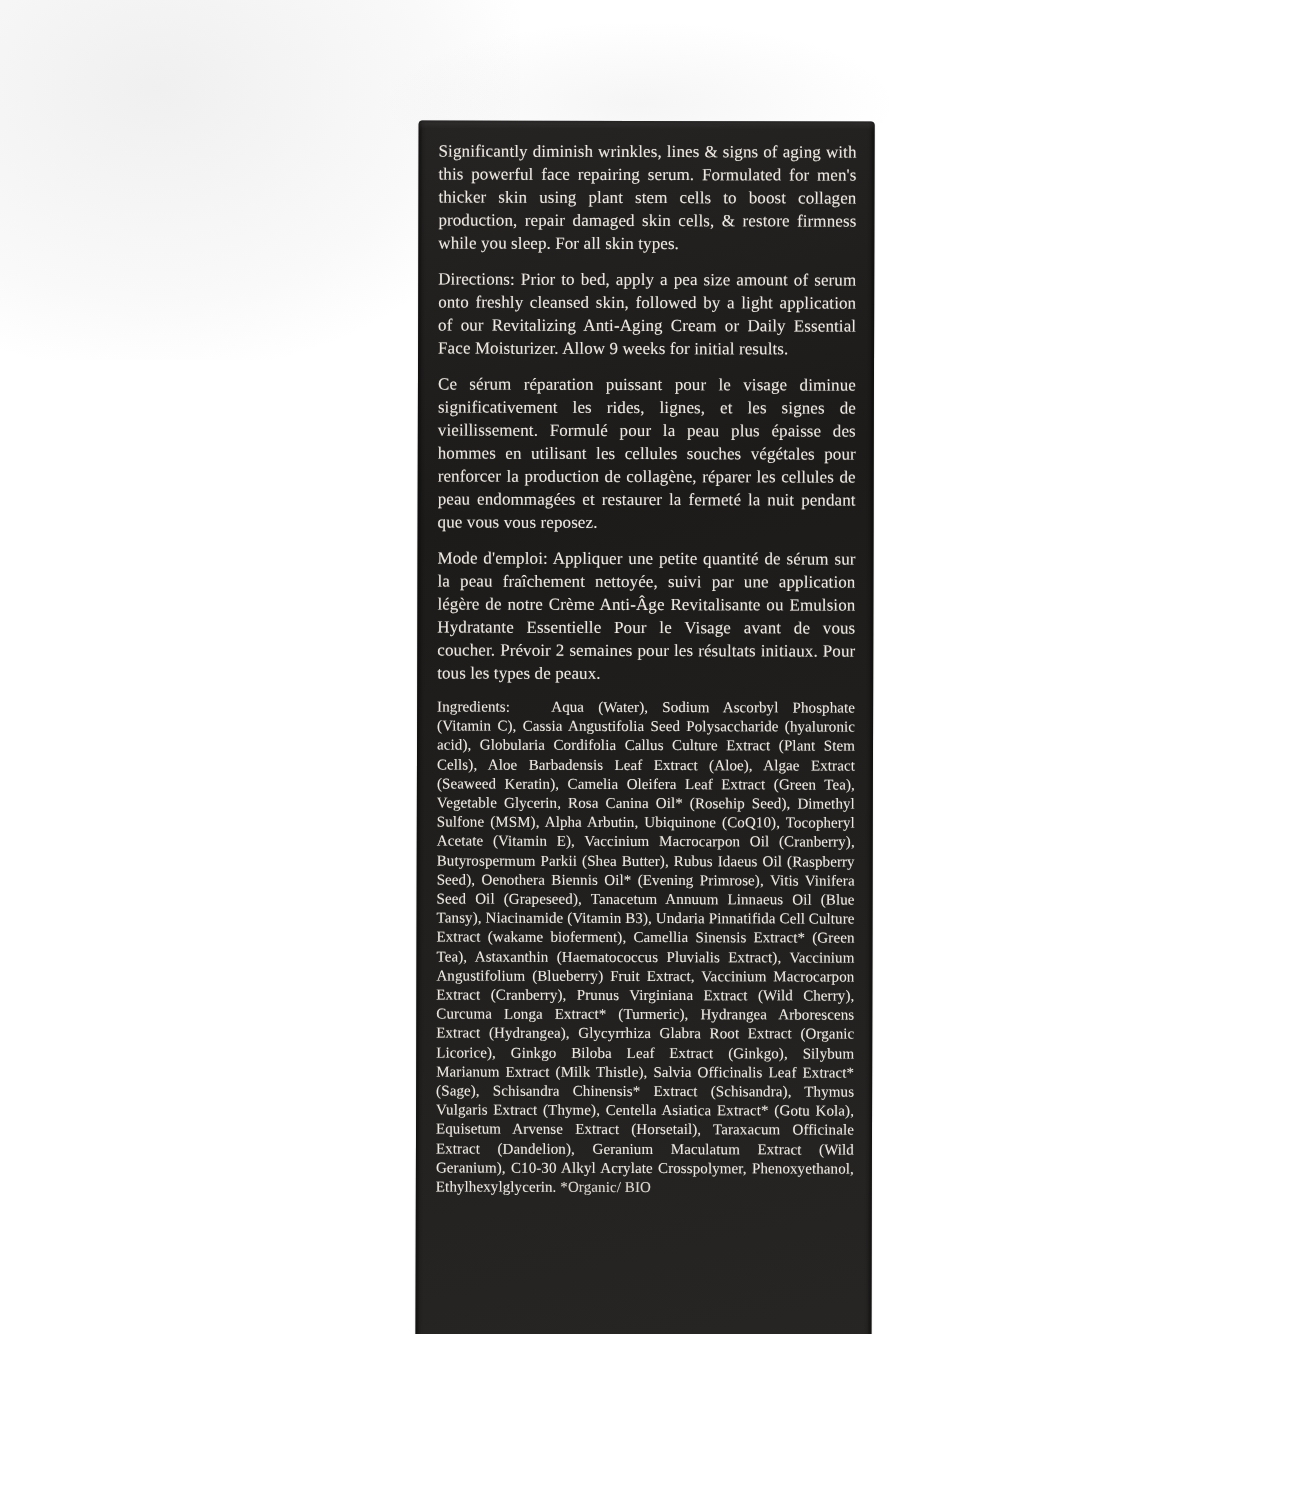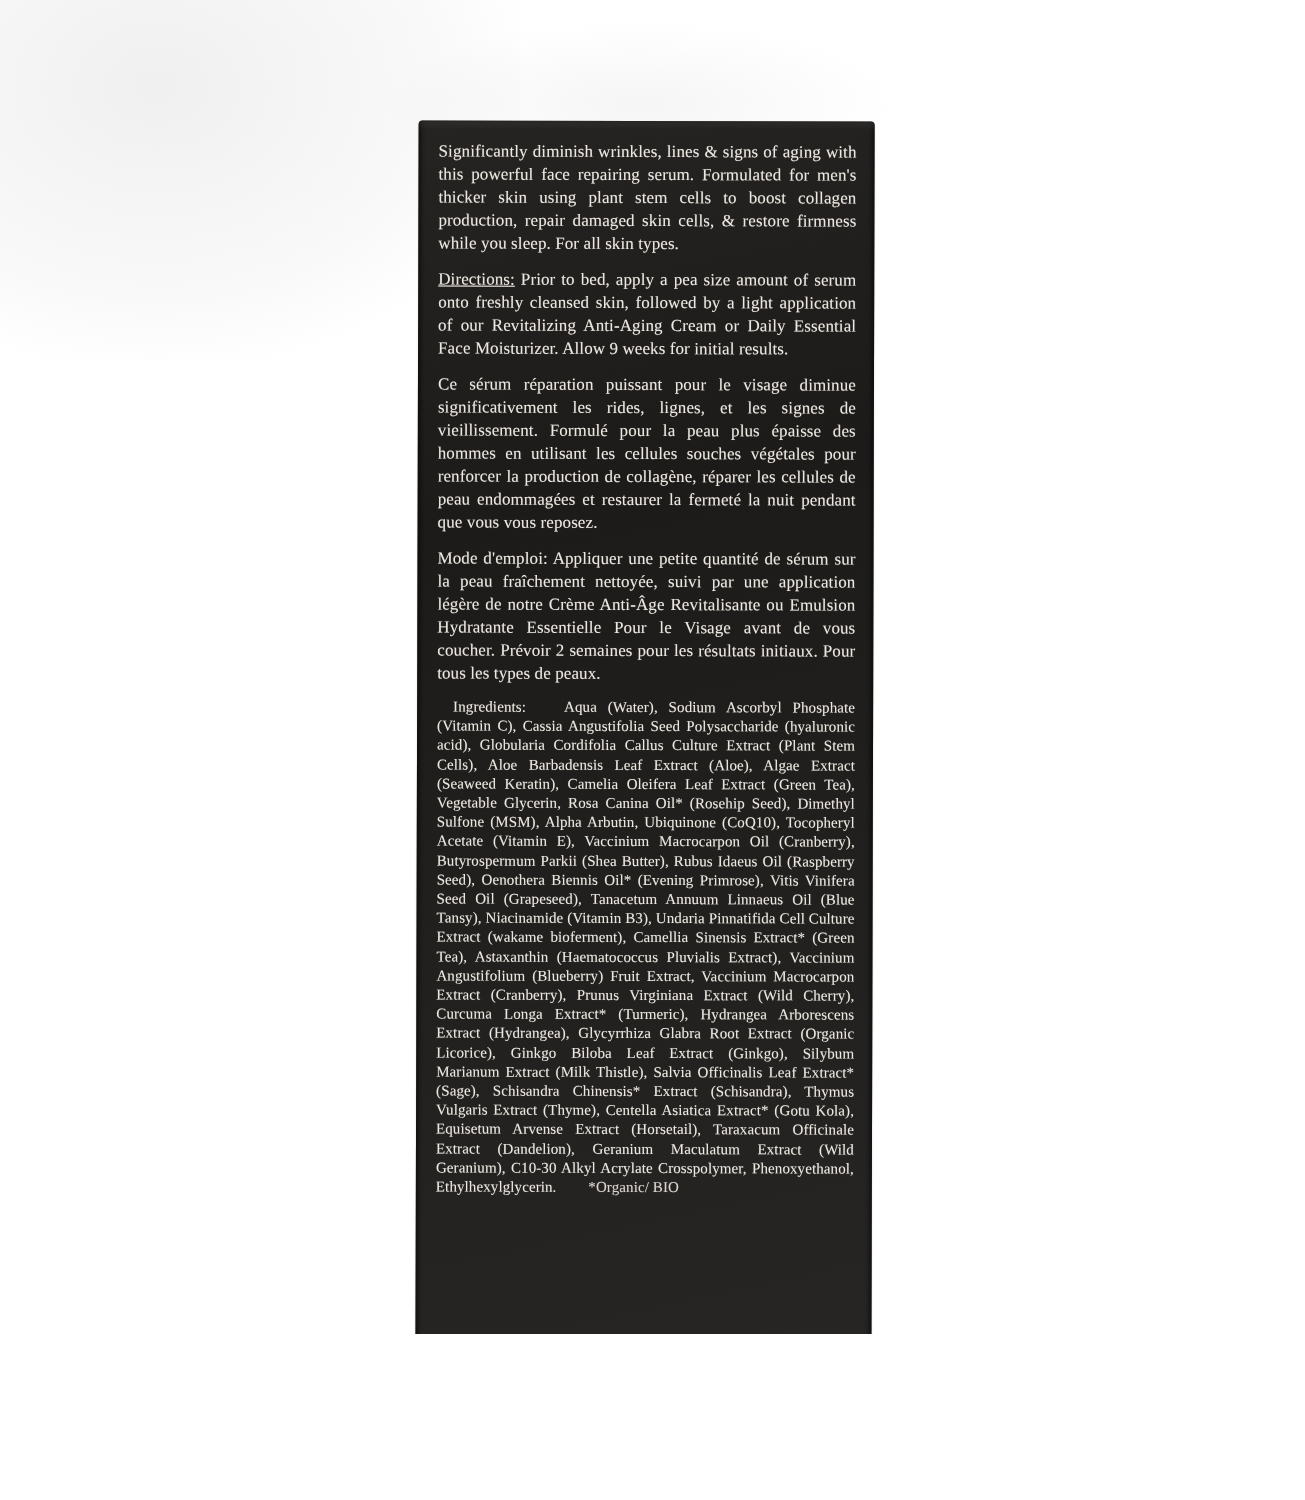--- a/index.html
+++ b/index.html
@@ -68,23 +68,23 @@
     font-size: 17px;
     line-height: 23px;
     letter-spacing: 0.1px;
     text-shadow: 0 0 1px rgba(240,236,228,0.35);
   }
   .para.ingredients {
     font-size: 15px;
     line-height: 19.2px;
     margin-bottom: 0;
   }
-  .u-label { text-decoration: underline; }
-  .ing-label { padding-right: 28px; margin-left: 16px; }
-  .organic-note { color: #d9d5cd; margin-left: 28px; }
+  .u-label { }
+  .ing-label { padding-right: 28px; }
+  .organic-note { color: #d9d5cd; }
 </style>
 </head>
 <body>
 
 <div class="stage">
 
   <div class="smudge-a"></div>
   <div class="smudge-b"></div>
 
   <div class="panel">

